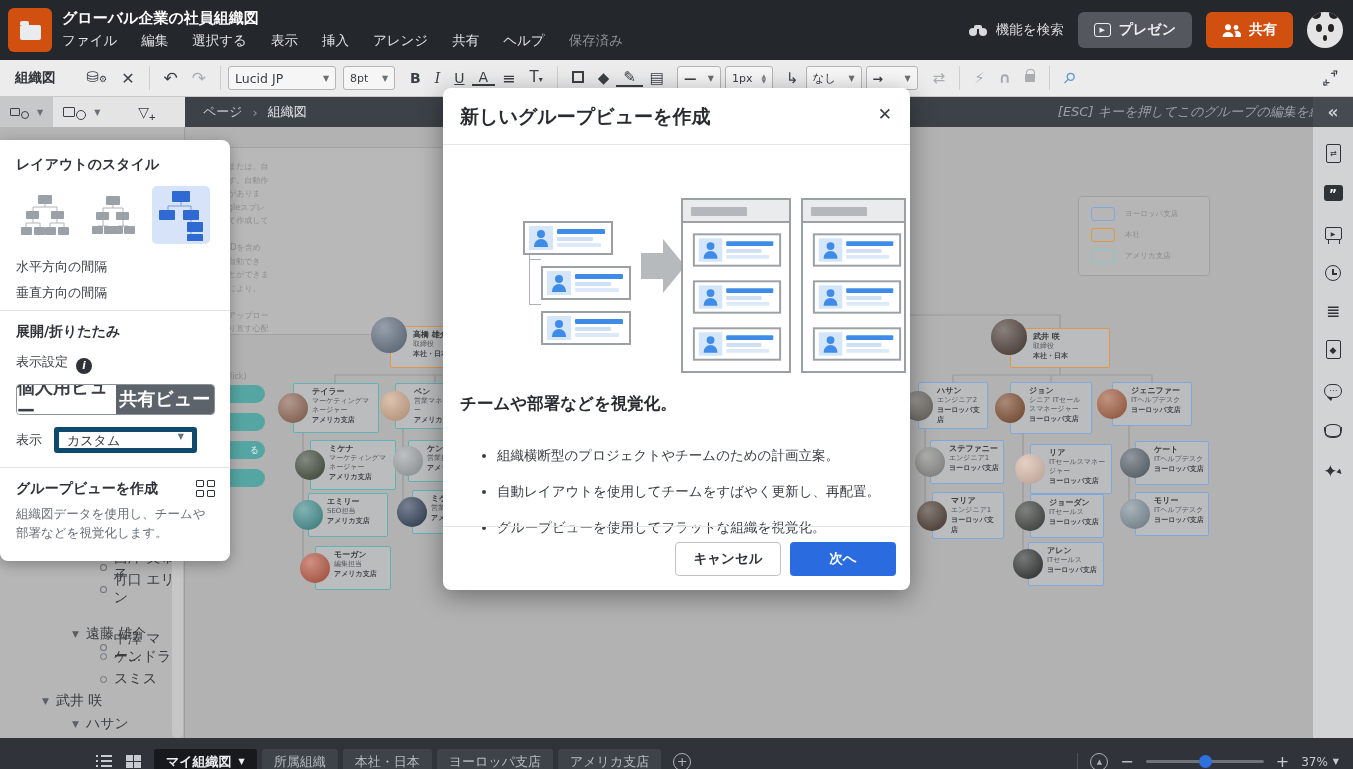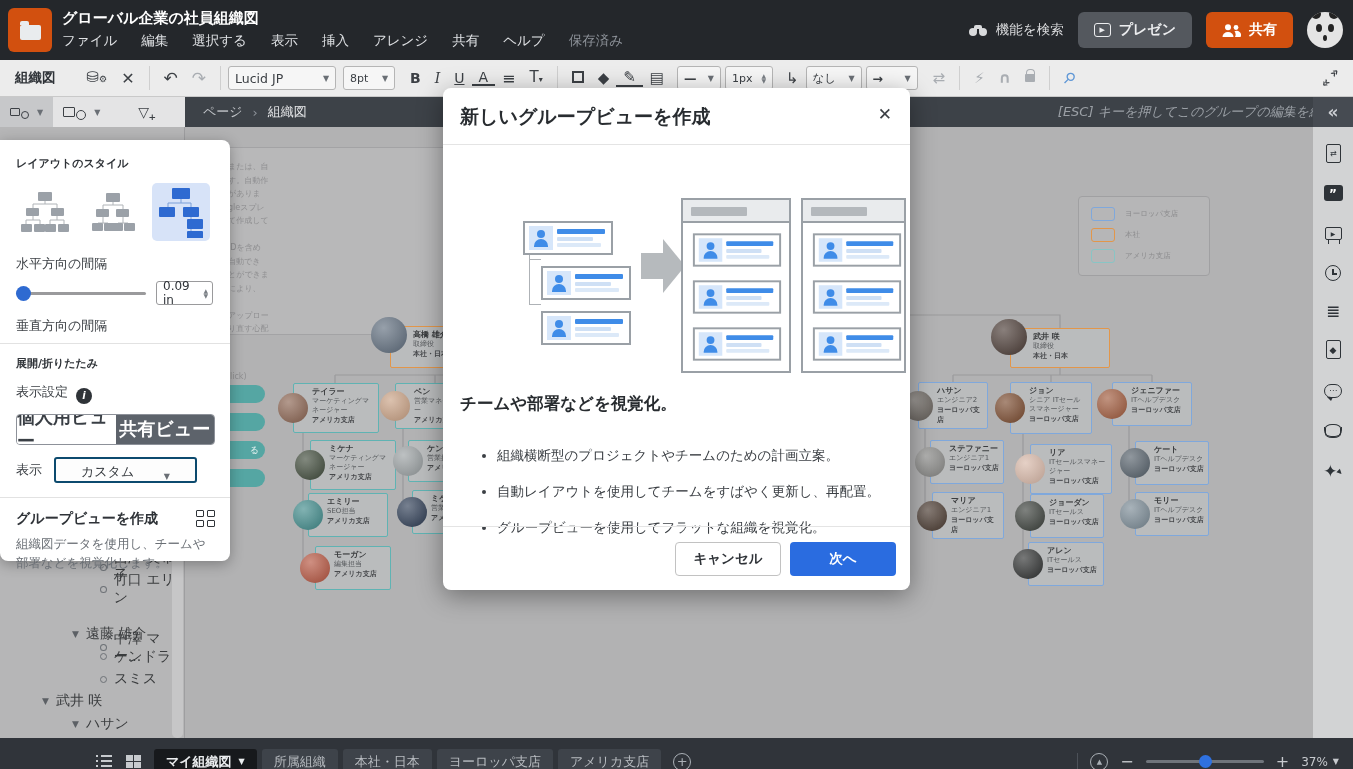--- a/index.html
+++ b/index.html
@@ -96,37 +96,37 @@
   .connectors { position:absolute; left:0; top:0; }
 
   
   .tree { position:absolute; left:0; top:429px; width:185px; }
   .tree-item { position:absolute; height:22px; display:flex; align-items:center; gap:7px; font-size:14px; color:#3a3c3e; }
   .tree-dot { width:7px; height:7px; border:1.5px solid #6f7378; border-radius:50%; }
   .tree-arrow { font-size:9px; color:#5c6065; }
 
   
   .layout-panel { position:absolute; left:0; top:140px; width:230px; height:421px; background:#ffffff; border-radius:0 8px 8px 8px; box-shadow:0 3px 14px rgba(0,0,0,.3); z-index:20; padding:16px 15px 0 16px; }
-  .lp-h { font-size:11px; font-weight:bold; color:#2f3338; }
+  .lp-h { font-size:14px; font-weight:bold; color:#2f3338; }
   .thumb-row { display:flex; gap:10px; margin:12px 0 14px 0; }
   .thumb { width:58px; height:58px; border-radius:5px; display:flex; align-items:center; justify-content:center; }
   .thumb.sel { background:#d7e3f8; }
   .slider-label { font-size:13px; color:#3c4045; margin-bottom:8px; }
   .slider-row { display:flex; align-items:center; gap:10px; margin-bottom:12px; }
   .slider { position:relative; width:130px; height:3px; background:#9a9a9c; border-radius:2px; }
   .slider .thumb-dot { position:absolute; top:-6px; width:15px; height:15px; background:#2e6ad1; border-radius:50%; }
   .val-box { display:flex; align-items:center; justify-content:space-between; width:57px; height:24px; border:1px solid #9a9a9c; border-radius:3px; background:#fff; font-size:12px; color:#2f3338; padding:0 4px 0 6px; }
   .lp-div { height:1px; background:#e2e2e2; margin:4px -15px 12px -16px; }
   .info-dot { display:inline-flex; align-items:center; justify-content:center; width:16px; height:16px; background:#2f3338; color:#fff; border-radius:50%; font-size:10px; font-style:italic; font-weight:bold; margin-left:8px; vertical-align:-3px; }
   .view-toggle { display:flex; width:199px; height:31px; border:1px solid #8d9199; border-radius:4px; overflow:hidden; margin:10px 0 12px 0; }
   .view-toggle .opt { flex:1; display:flex; align-items:center; justify-content:center; font-size:18px; font-weight:bold; color:#3a3f45; background:#fff; }
   .view-toggle .opt.sel { background:#5d636b; color:#fff; }
   .display-row { display:flex; align-items:center; gap:12px; margin-bottom:14px; }
   .display-row .lbl { font-size:13px; color:#3c4045; }
-  .dd { display:flex; align-items:flex-end; justify-content:space-between; width:143px; height:26px; border:2px solid #0c4a6e; border-radius:3px; background:#fdfdfd; font-size:13px; color:#2f3338; padding:0 25px; }
+  .dd { display:flex; align-items:flex-start; justify-content:space-between; width:143px; height:26px; border:5px solid #0c4a6e; border-radius:3px; background:#fdfdfd; font-size:13px; color:#2f3338; padding:0 8px; }
   .gv-title-row { display:flex; align-items:flex-start; justify-content:space-between; margin-top:2px; }
   .gv-title { font-size:14px; font-weight:bold; color:#2f3338; }
   .grid-ic { display:grid; grid-template-columns:8px 8px; grid-gap:3px; }
   .grid-ic i { width:8px; height:7px; border:1.6px solid #2f3338; border-radius:1px; }
   .gv-desc { font-size:12.5px; color:#6a6f75; line-height:19px; margin-top:6px; width:190px; }
 
   
   .modal { position:absolute; left:443px; top:88px; width:467px; height:502px; background:#fff; border-radius:8px; box-shadow:0 6px 26px rgba(0,0,0,.38); z-index:60; }
   .modal-head { position:relative; height:57px; border-bottom:1px solid #e4e4e4; }
   .modal-title { position:absolute; left:17px; top:16px; font-size:19px; font-weight:bold; color:#282c30; }
@@ -575,32 +575,20 @@
               <rect x="15" y="2" width="18" height="11" rx="1"></rect>
               <rect x="2" y="21" width="16" height="10" rx="1"></rect>
               <rect x="26" y="21" width="16" height="10" rx="1"></rect>
               <rect x="30" y="33" width="16" height="10" rx="1"></rect>
               <rect x="30" y="45" width="16" height="10" rx="1"></rect>
             </g>
           </svg>
       </span>
     </div>
     <div class="slider-label">水平方向の間隔</div>
-    <div class="slider-row">
-      <span class="slider">
-          <span class="thumb-dot" style="left:0"></span>
-        </span>
-      <span class="val-box">
-          <span>0.09 in</span>
-          <span class="stepper">
-            <span>▲</span>
-            <span>▼</span>
-          </span>
-        </span>
-    </div>
     <div class="slider-label">垂直方向の間隔</div>
     <div class="lp-div"></div>
     <div class="lp-h">展開/折りたたみ</div>
     <div style="margin-top:12px; font-size:13px; color:#3c4045;">
       <span>表示設定</span><span class="info-dot">i</span>
     </div>
     <div class="view-toggle">
       <span class="opt">個人用ビュー</span>
       <span class="opt sel">共有ビュー</span>
     </div>

